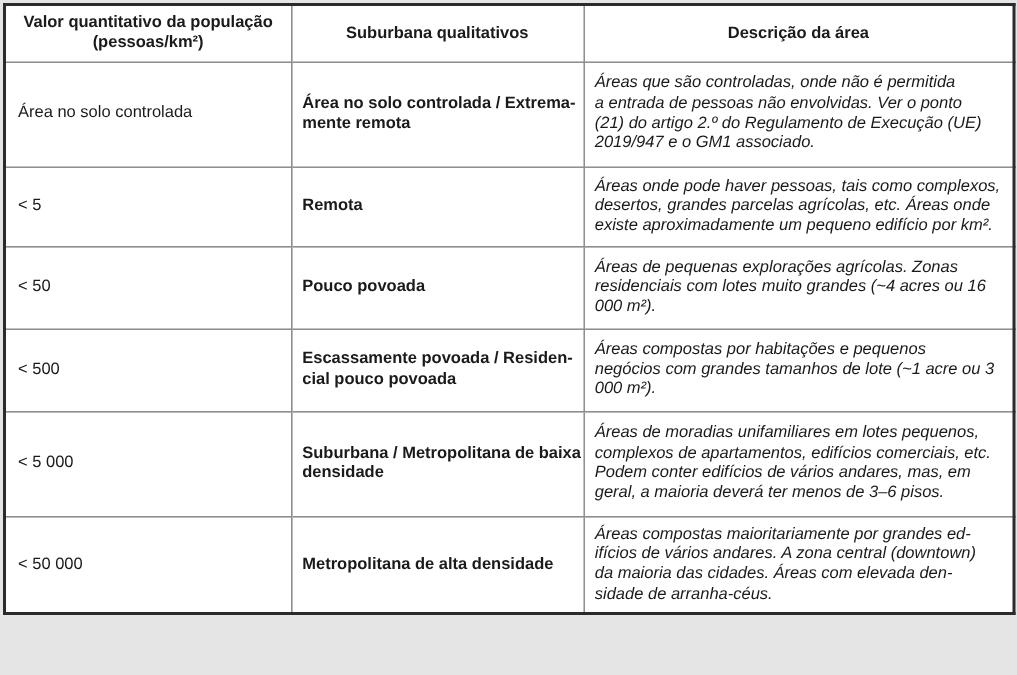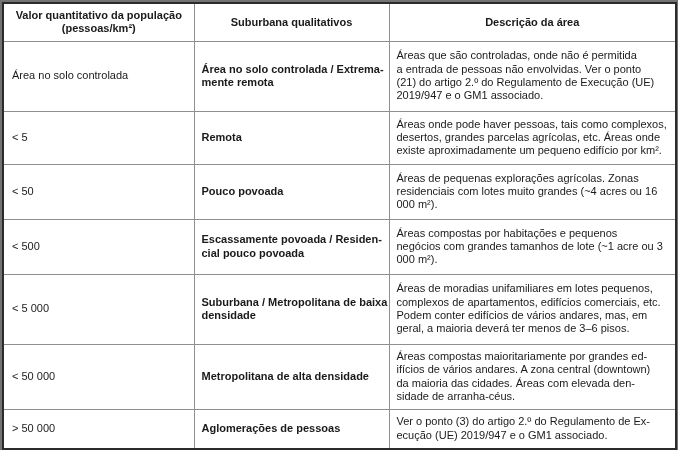--- a/index.html
+++ b/index.html
@@ -5,21 +5,21 @@
   html, body {
     margin: 0;
     padding: 0;
     background: #ffffff;
     font-family: "Liberation Sans", "DejaVu Sans", sans-serif;
   }
   .page {
     position: relative;
     width: 678px;
     height: 450px;
-    background: #737373;
+    background: #e5e5e5;
     overflow: hidden;
   }
   table.density-table {
     position: absolute;
     left: 2px;
     top: 2px;
     width: 673px;
     border-collapse: collapse;
     table-layout: fixed;
     border: 2px solid #2b2b2b;
@@ -41,21 +41,21 @@
     font-weight: bold;
     text-align: center;
     padding: 2px 5px;
   }
   td {
     text-align: left;
     padding: 3px 7px 3px 7px;
   }
   td.quant { font-weight: normal; padding-left: 8px; }
   td.qual  { font-weight: bold; }
-  td.desc  { font-weight: normal; }
+  td.desc  { font-weight: normal; font-style: italic; }
   tr.rh  { height: 38px; }
   tr.r0  { height: 70px; }
   tr.r1  { height: 53px; }
   tr.r2  { height: 55px; }
   tr.r3  { height: 55px; }
   tr.r4  { height: 70px; }
   tr.r5  { height: 65px; }
   tr.r6  { height: 40px; }
 </style>
 </head>
@@ -118,21 +118,15 @@
 geral, a maioria deverá ter menos de 3–6 pisos.</td>
       </tr>
       <tr class="r5">
         <td class="quant">&lt; 50 000</td>
         <td class="qual">Metropolitana de alta densidade</td>
         <td class="desc">Áreas compostas maioritariamente por grandes ed-
 ifícios de vários andares. A zona central (downtown)
 da maioria das cidades. Áreas com elevada den-
 sidade de arranha-céus.</td>
       </tr>
-      <tr class="r6">
-        <td class="quant">&gt; 50 000</td>
-        <td class="qual">Aglomerações de pessoas</td>
-        <td class="desc">Ver o ponto (3) do artigo 2.º do Regulamento de Ex-
-ecução (UE) 2019/947 e o GM1 associado.</td>
-      </tr>
     </tbody>
   </table>
 </div>
 
 </body></html>

